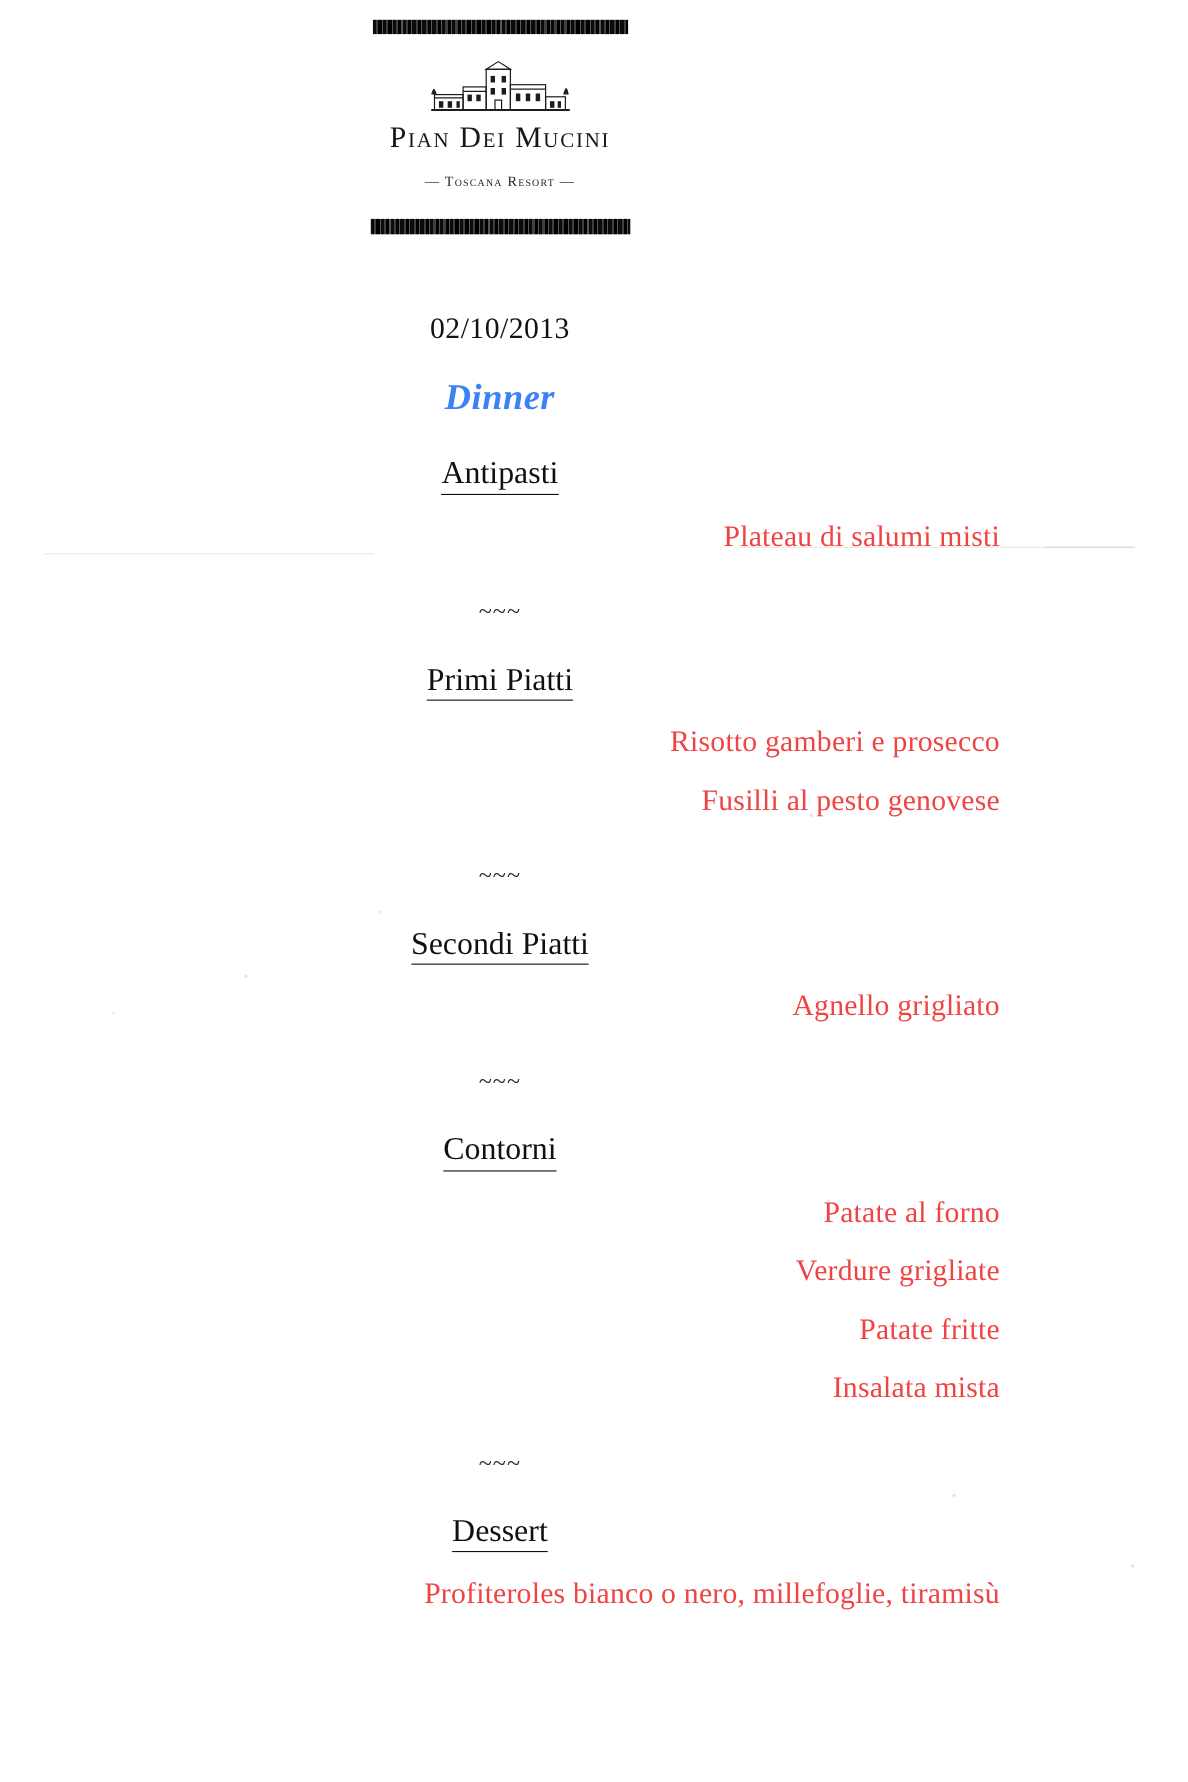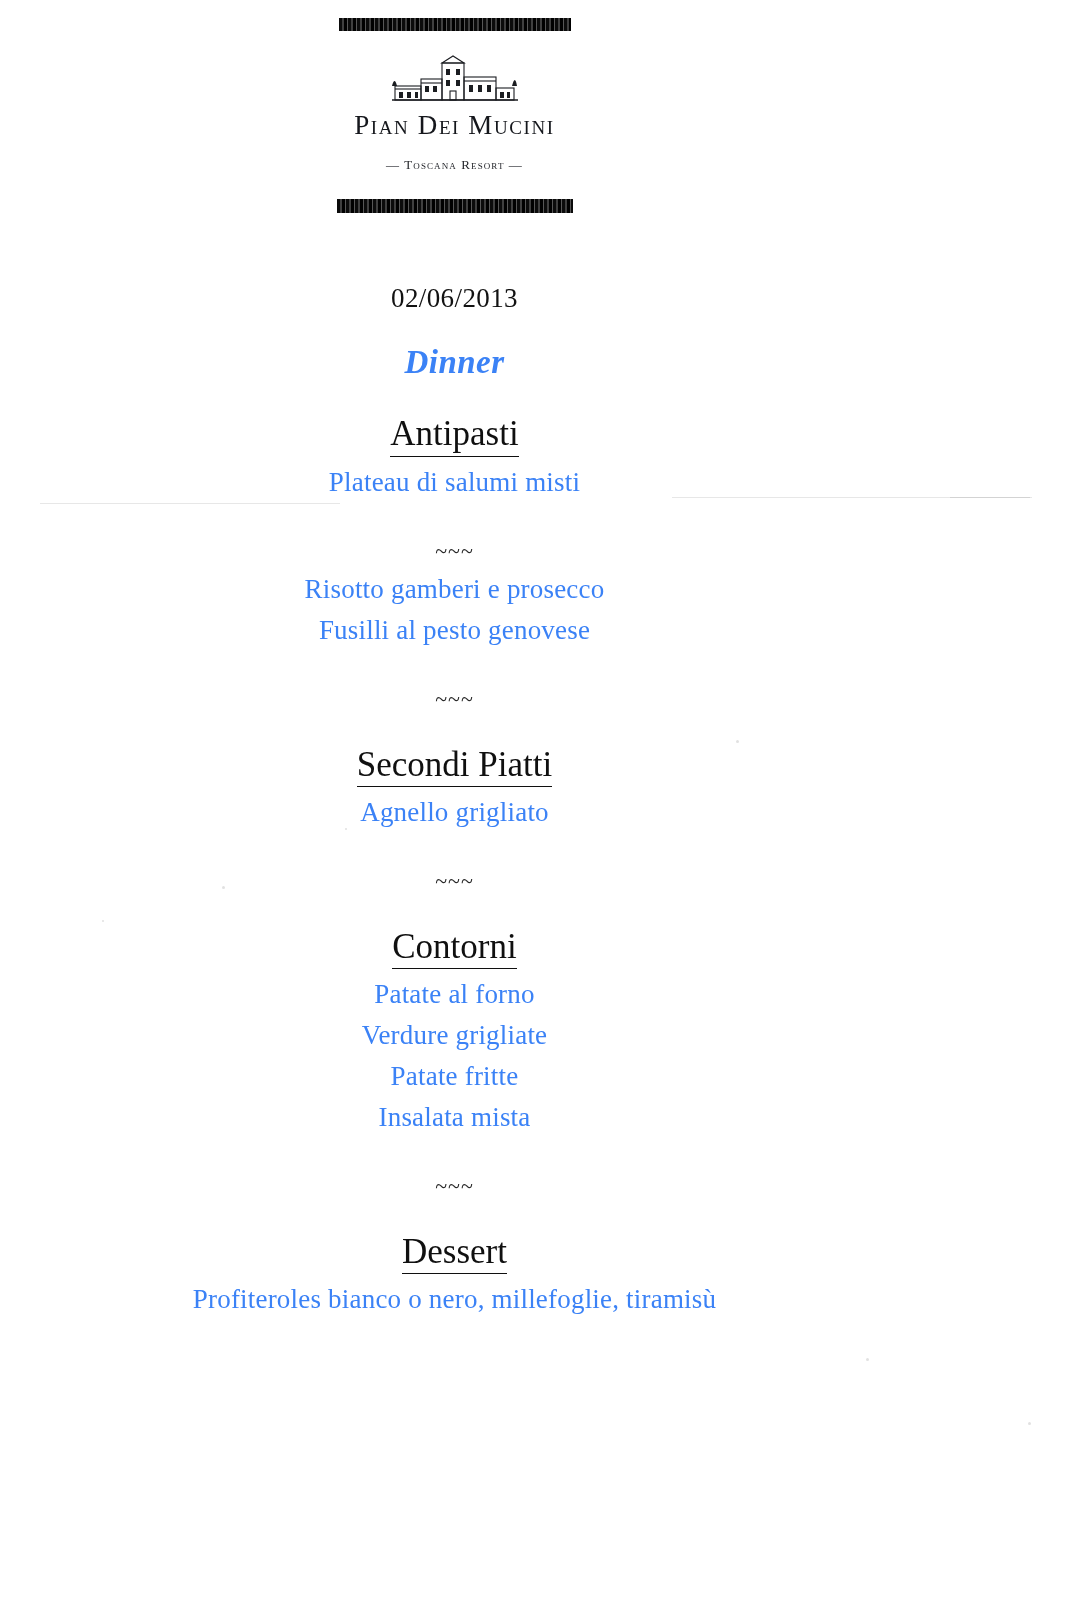--- a/index.html
+++ b/index.html
@@ -106,32 +106,33 @@
     font-weight: bold;
     font-style: italic;
     letter-spacing: 0.5px;
     color: #3b82f6;
   }
   .section {
     margin-top: 0;
   }
   .section-head {
     margin-top: 33px;
-    font-size: 35px;
+    font-size: 29px;
     color: #101010;
     display: inline-block;
     border-bottom: 1.6px solid #101010;
     padding-bottom: 1px;
     line-height: 1.15;
   }
   .dish {
-    margin-top: 10px;
-    font-size: 27px;
-    color: #3b82f6;
+    margin-top: 22px;
+    font-size: 27px;
+    color: #ef4444;
     letter-spacing: 0.2px;
+    text-align: right;
   }
   .divider {
     margin-top: 40px;
     font-size: 22px;
     letter-spacing: 1px;
     color: #2a2a2a;
   }
   .dish.wide {
     font-size: 27px;
   }
@@ -189,30 +190,31 @@
       <div class="brand-sub">— Toscana Resort —</div>
     </div>
 
     <div class="logo-gap"></div>
 
     <div class="rule-block bottom"></div>
   </div>
 
   <div class="menu">
 
-    <div class="menu-date">02/06/2013</div>
+    <div class="menu-date">02/10/2013</div>
     <div class="menu-title">Dinner</div>
 
     <div class="section">
       <div><span class="section-head">Antipasti</span></div>
       <div class="dish">Plateau di salumi misti</div>
     </div>
     <div class="divider">~~~</div>
 
     <div class="section">
+      <div><span class="section-head">Primi Piatti</span></div>
       <div class="dish">Risotto gamberi e prosecco</div>
       <div class="dish">Fusilli al pesto genovese</div>
     </div>
     <div class="divider">~~~</div>
 
     <div class="section">
       <div><span class="section-head">Secondi Piatti</span></div>
       <div class="dish">Agnello grigliato</div>
     </div>
     <div class="divider">~~~</div>

